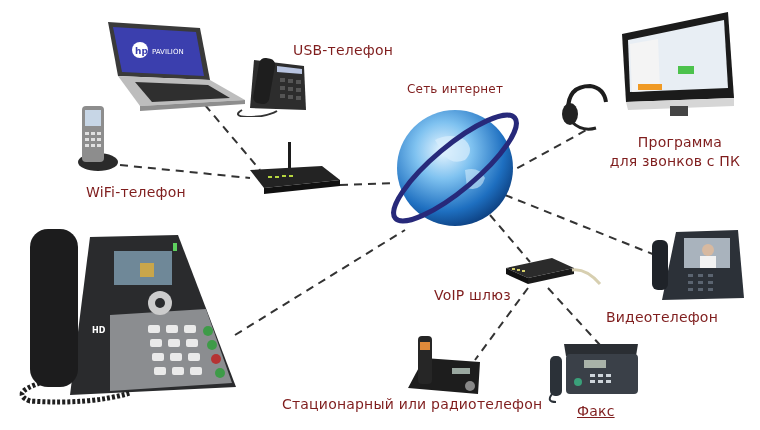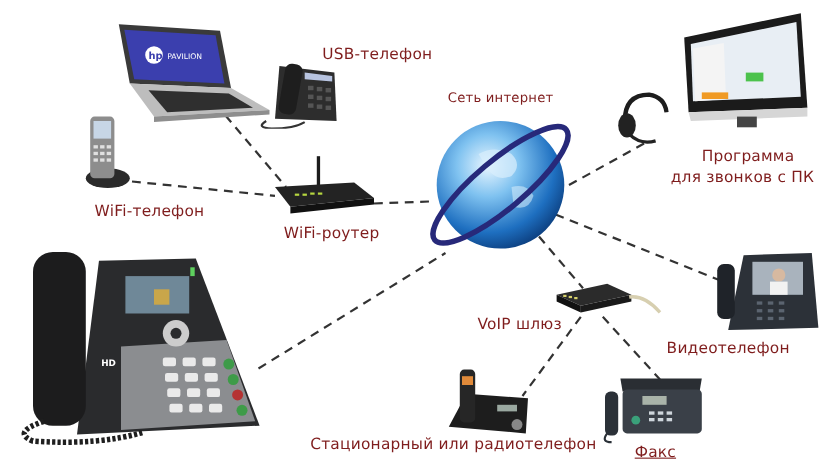--- a/index.html
+++ b/index.html
@@ -108,21 +108,20 @@
       <polygon points="6,30 78,26 96,40 20,48" fill="#232323"></polygon>
       <polygon points="20,48 96,40 96,46 20,54" fill="#111"></polygon>
       <g fill="#b6d640">
           <rect x="24" y="36" width="4" height="2"></rect>
           <rect x="31" y="36" width="4" height="2"></rect>
           <rect x="38" y="35" width="4" height="2"></rect>
           <rect x="45" y="35" width="4" height="2"></rect>
         </g>
     </svg>
   </div>
-  <div class="label" style="left:258px;top:204px;">WiFi-роутер</div>
 
   <div class="node" style="left:618px;top:6px;">
     <svg width="125" height="110" viewBox="0 0 125 110">
       <polygon points="4,28 110,6 116,92 8,96" fill="#1b1b1b"></polygon>
       <polygon points="10,34 106,14 110,82 12,86" fill="#e8eef4"></polygon>
       <polygon points="12,38 40,33 42,84 14,86" fill="#f4f4f4"></polygon>
       <rect x="20" y="78" width="24" height="6" fill="#f09a24"></rect>
       <rect x="60" y="60" width="16" height="8" fill="#4cc24c"></rect>
       <polygon points="8,96 116,92 116,100 10,104" fill="#d6d6d6"></polygon>
       <rect x="52" y="100" width="18" height="10" fill="#444"></rect>

